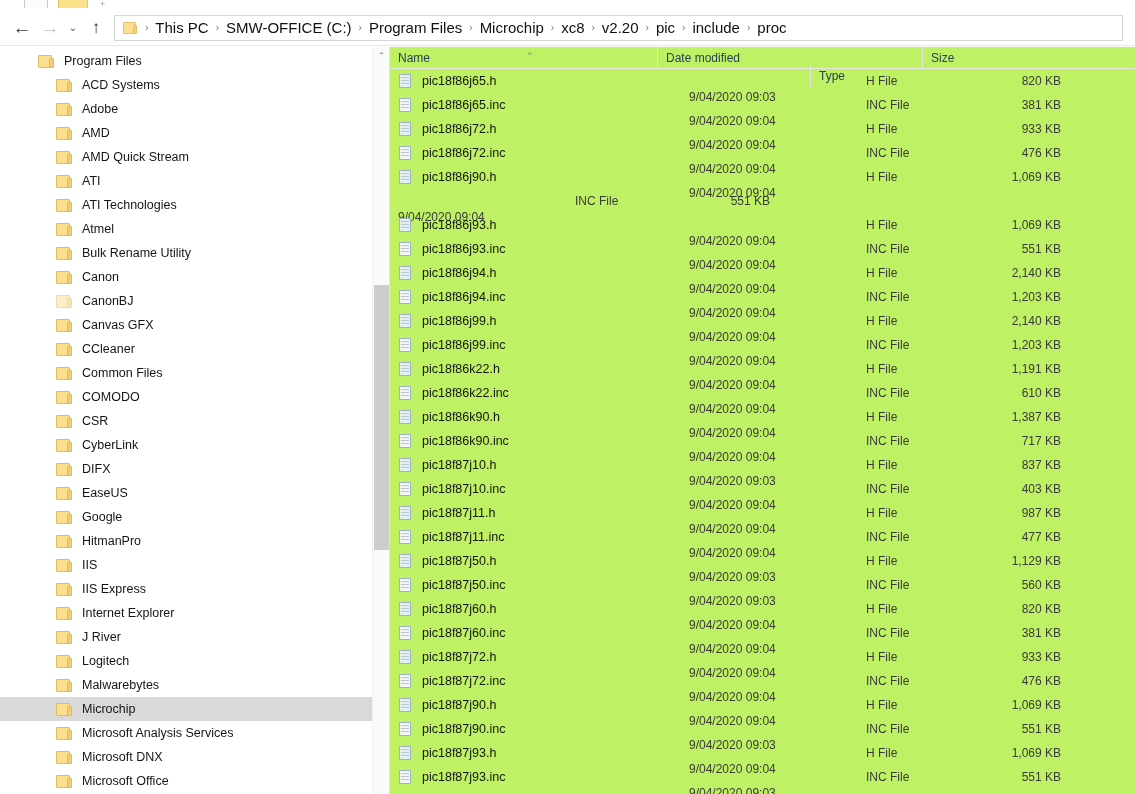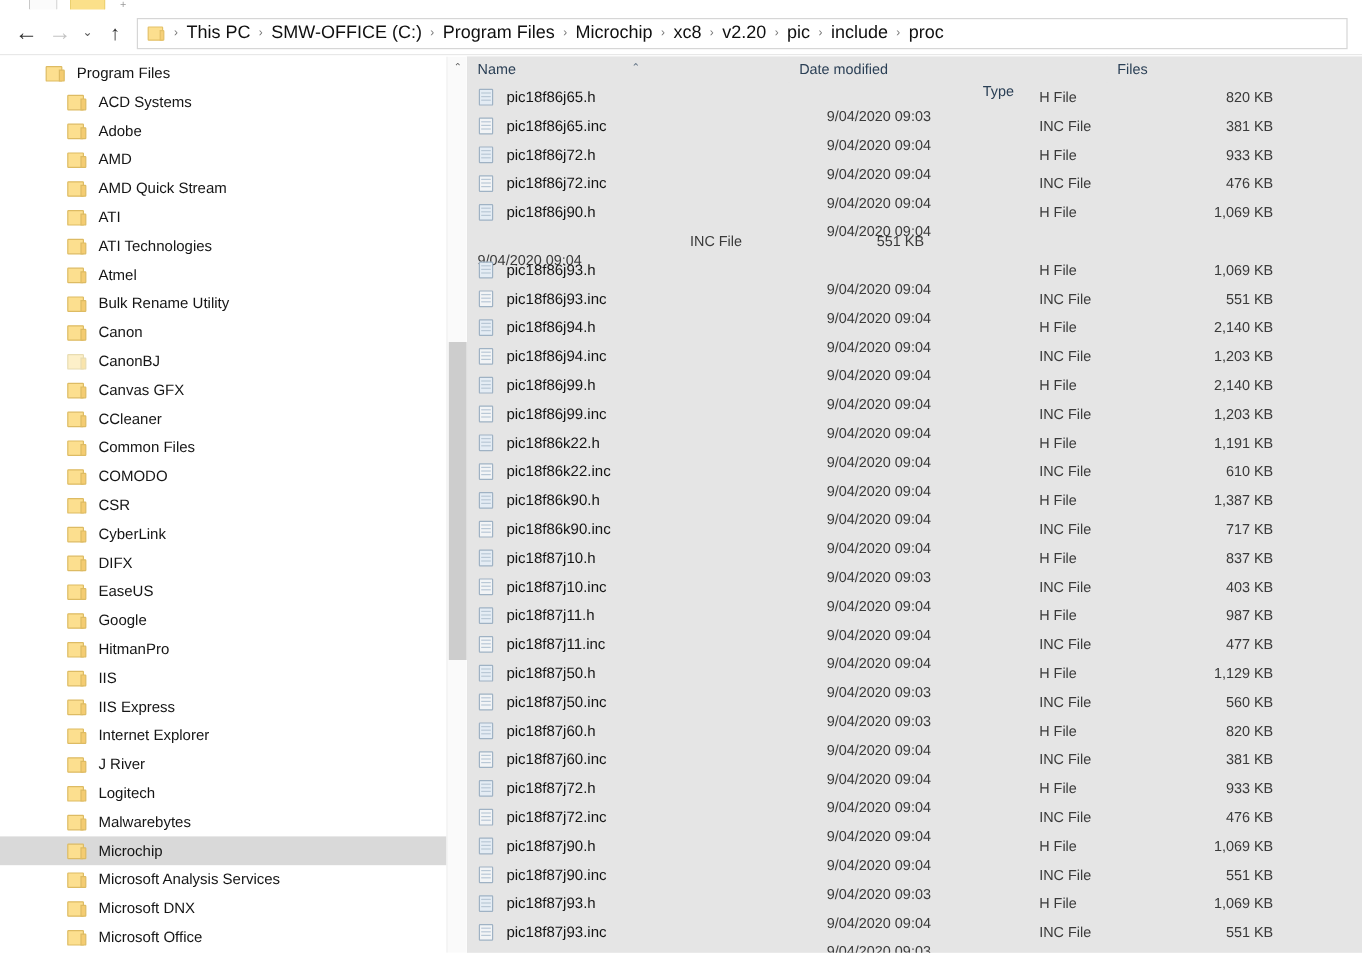--- a/index.html
+++ b/index.html
@@ -155,21 +155,21 @@
 
   
   .splitter {
     width: 1px; height: 747px; background: #e4e4e4; flex: none;
   }
 
   
   .listpane {
     flex: 1; height: 747px;
     position: relative;
-    background: #e5e5e5;
+    background: #bef264;
     overflow: hidden;
   }
   .col-headers {
     position: relative;
     height: 22px;
     display: flex;
     align-items: center;
     border-bottom: 1px solid #e5e5e5;
   }
   .col-h {
@@ -506,21 +506,21 @@
   <div class="splitter"></div>
 
   <div class="listpane">
     <div class="col-headers">
       <div class="col-h name">
         <span>Name</span>
         <span class="sort-caret">⌃</span>
       </div>
       <div class="col-h date">Date modified</div>
       <div class="col-h type">Type</div>
-      <div class="col-h size">Files</div>
+      <div class="col-h size">Size</div>
     </div>
     <div class="rows" id="file-rows">
         <div class="row">
           <div class="cell-name">
             <span class="file-icon h">
               <span class="sheet"></span>
               <span class="lines">
                 <i></i>
                 <i></i>
                 <i></i>

